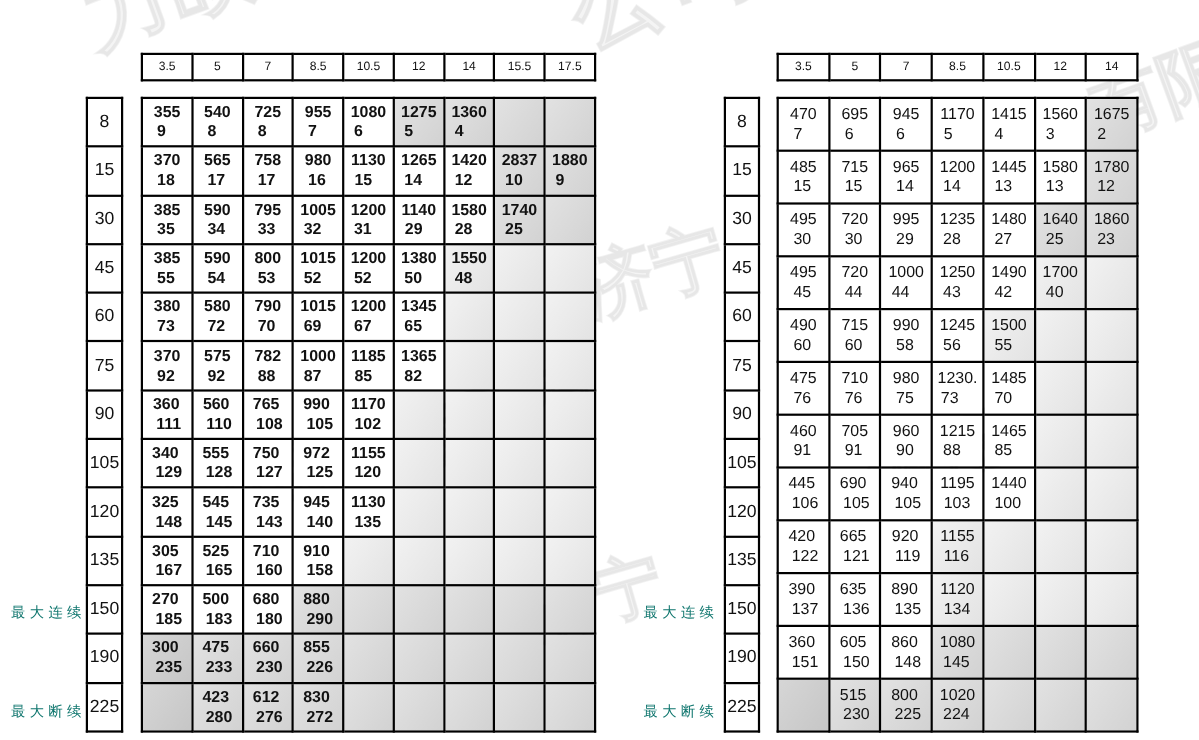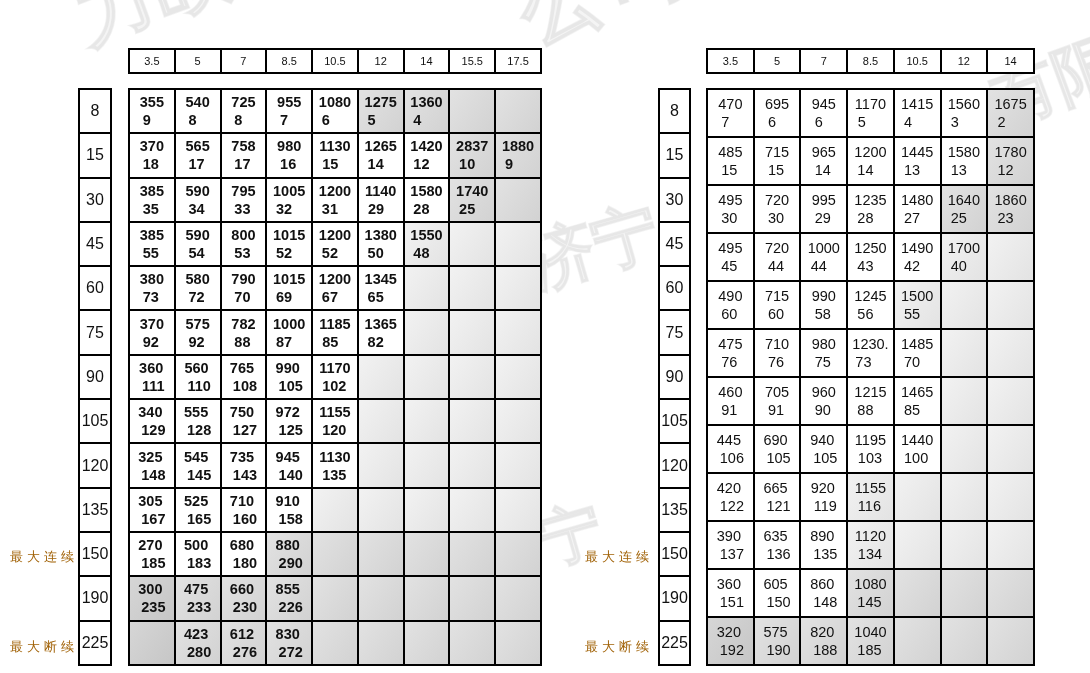--- a/index.html
+++ b/index.html
@@ -29,21 +29,21 @@
   .rowhdr-table td { font-size:16px; }
   .grid-table td { font-size:14.5px; line-height:18px; }
   .blk { display:inline-block; text-align:left; }
   .blk .b { padding-left:3px; }
   td.s1 { background:linear-gradient(125deg,#f2f2f2 0%,#e3e3e3 100%); }
   td.s2 { background:linear-gradient(125deg,#e2e2e2 0%,#d2d2d2 100%); }
   td.s3 { background:linear-gradient(125deg,#d6d6d6 0%,#c6c6c6 100%); }
   
   .side-label {
     position:absolute; font-size:13px; letter-spacing:4px; white-space:nowrap;
-    color:#a16207; font-family:"Liberation Sans", sans-serif;
+    color:#0f766e; font-family:"Liberation Sans", sans-serif;
   }
 </style>
 </head>
 <body>
 
 <div class="canvas">
   <div class="wm-layer" id="wm-layer">
       <div class="wm" style="left: 60px; top: -30px; font-size: 78px; transform: rotate(-20deg);">力颉液压</div>
       <div class="wm" style="left: 500px; top: -42px; font-size: 88px; transform: rotate(-20deg);">公司</div>
       <div class="wm" style="left: 518px; top: 222px; font-size: 66px; transform: rotate(-16deg);">济宁</div>
@@ -414,24 +414,24 @@
           <tr>
             <td><span class="blk"><div class="a">360</div><div class="b">151</div></span></td>
             <td><span class="blk"><div class="a">605</div><div class="b">150</div></span></td>
             <td><span class="blk"><div class="a">860</div><div class="b">148</div></span></td>
             <td class="s2"><span class="blk"><div class="a">1080</div><div class="b">145</div></span></td>
             <td class="s2"></td>
             <td class="s2"></td>
             <td class="s2"></td>
           </tr>
           <tr>
-            <td class="s3"><span class="blk"><div class="a">320</div><div class="b">192</div></span></td>
-            <td class="s2"><span class="blk"><div class="a">575</div><div class="b">190</div></span></td>
-            <td class="s2"><span class="blk"><div class="a">820</div><div class="b">188</div></span></td>
-            <td class="s2"><span class="blk"><div class="a">1040</div><div class="b">185</div></span></td>
+            <td class="s3"></td>
+            <td class="s2"><span class="blk"><div class="a">515</div><div class="b">230</div></span></td>
+            <td class="s2"><span class="blk"><div class="a">800</div><div class="b">225</div></span></td>
+            <td class="s2"><span class="blk"><div class="a">1020</div><div class="b">224</div></span></td>
             <td class="s2"></td>
             <td class="s2"></td>
             <td class="s2"></td>
           </tr>
         </tbody>
       </table>
     </div>
 
   <div class="side-label" style="left:10px; top:548px;">最大连续</div>
   <div class="side-label" style="left:10px; top:638px;">最大断续</div>

